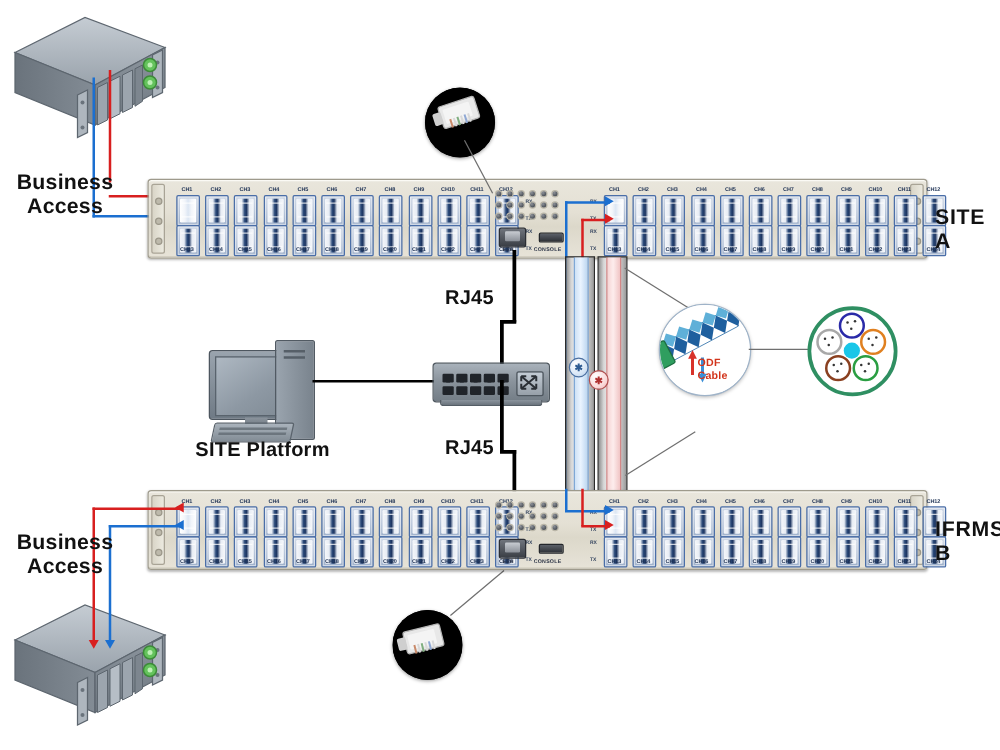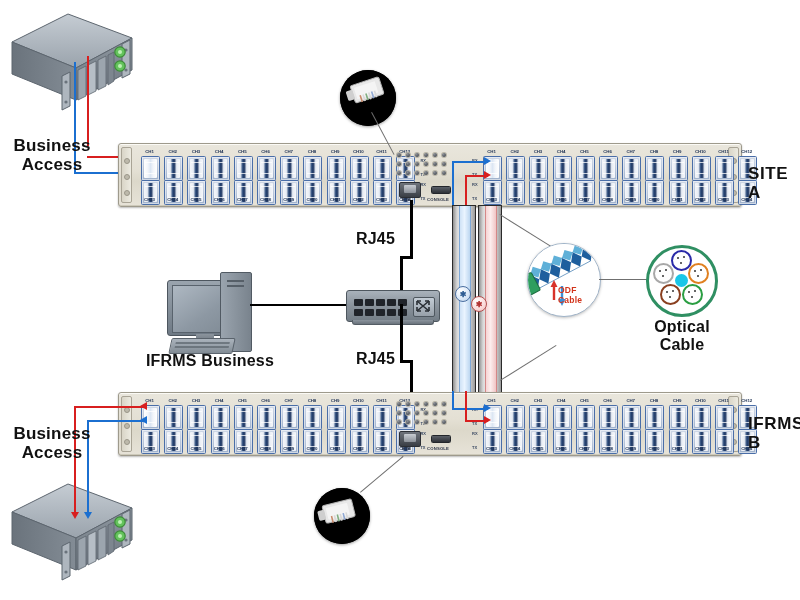--- a/index.html
+++ b/index.html
@@ -664,21 +664,21 @@
   <div class="mon-stand" style="left:196px;top:334px;width:18px;height:9px;"></div>
   <div class="mon-base" style="left:180px;top:342px;width:50px;height:6px;"></div>
   <div class="tower" style="left:220px;top:272px;width:30px;height:78px;">
     <div class="abs" style="left:6px;top:7px;width:17px;height:2px;background:#565f68;"></div>
     <div class="abs" style="left:6px;top:12px;width:17px;height:2px;background:#565f68;"></div>
   </div>
   <div class="kbd" style="left:170px;top:338px;width:62px;height:14px;transform:skewX(-12deg);">
     <div class="kbd-row" style="left:4px;top:3px;width:54px;"></div>
     <div class="kbd-row" style="left:4px;top:7px;width:54px;"></div>
   </div>
-  <div class="lbl lbl-ifrms" style="left:142px;top:352px;width:136px;">IFRMS Business</div>
+  <div class="lbl lbl-ifrms" style="left:142px;top:352px;width:136px;">SITE Platform</div>
 
   <div class="wire wire-black wire-h" style="left:250px;top:304px;width:98px;"></div>
 
   <div class="sw-body" style="left:346px;top:290px;width:92px;height:30px;">
     <div id="swports">
         <div class="sw-port" style="left: 7px; top: 8px;"></div>
         <div class="sw-port" style="left: 18px; top: 8px;"></div>
         <div class="sw-port" style="left: 29px; top: 8px;"></div>
         <div class="sw-port" style="left: 40px; top: 8px;"></div>
         <div class="sw-port" style="left: 51px; top: 8px;"></div>
@@ -796,22 +796,20 @@
       <div class="oc-speck" style="left:4px;top:5px;"></div>
         <div class="oc-speck" style="left:10px;top:4px;"></div>
         <div class="oc-speck" style="left:7px;top:10px;"></div>
     </div>
     <div class="oc-tube" style="left:7px;top:18px;border-color:#a8a8a8;">
       <div class="oc-speck" style="left:4px;top:5px;"></div>
         <div class="oc-speck" style="left:10px;top:4px;"></div>
         <div class="oc-speck" style="left:7px;top:10px;"></div>
     </div>
   </div>
-  <div class="lbl lbl-optical" style="left:640px;top:318px;width:84px;">Optical
-Cable</div>
 
   <div class="panel" style="left:118px;top:392px;width:622px;height:62px;">
     <div class="panel-earL">
       <div class="ear-hole" style="top:10px;"></div>
         <div class="ear-hole" style="top:26px;"></div>
         <div class="ear-hole" style="top:42px;"></div>
     </div>
     <div class="panel-earR">
       <div class="ear-hole" style="top:10px;"></div>
         <div class="ear-hole" style="top:26px;"></div>

